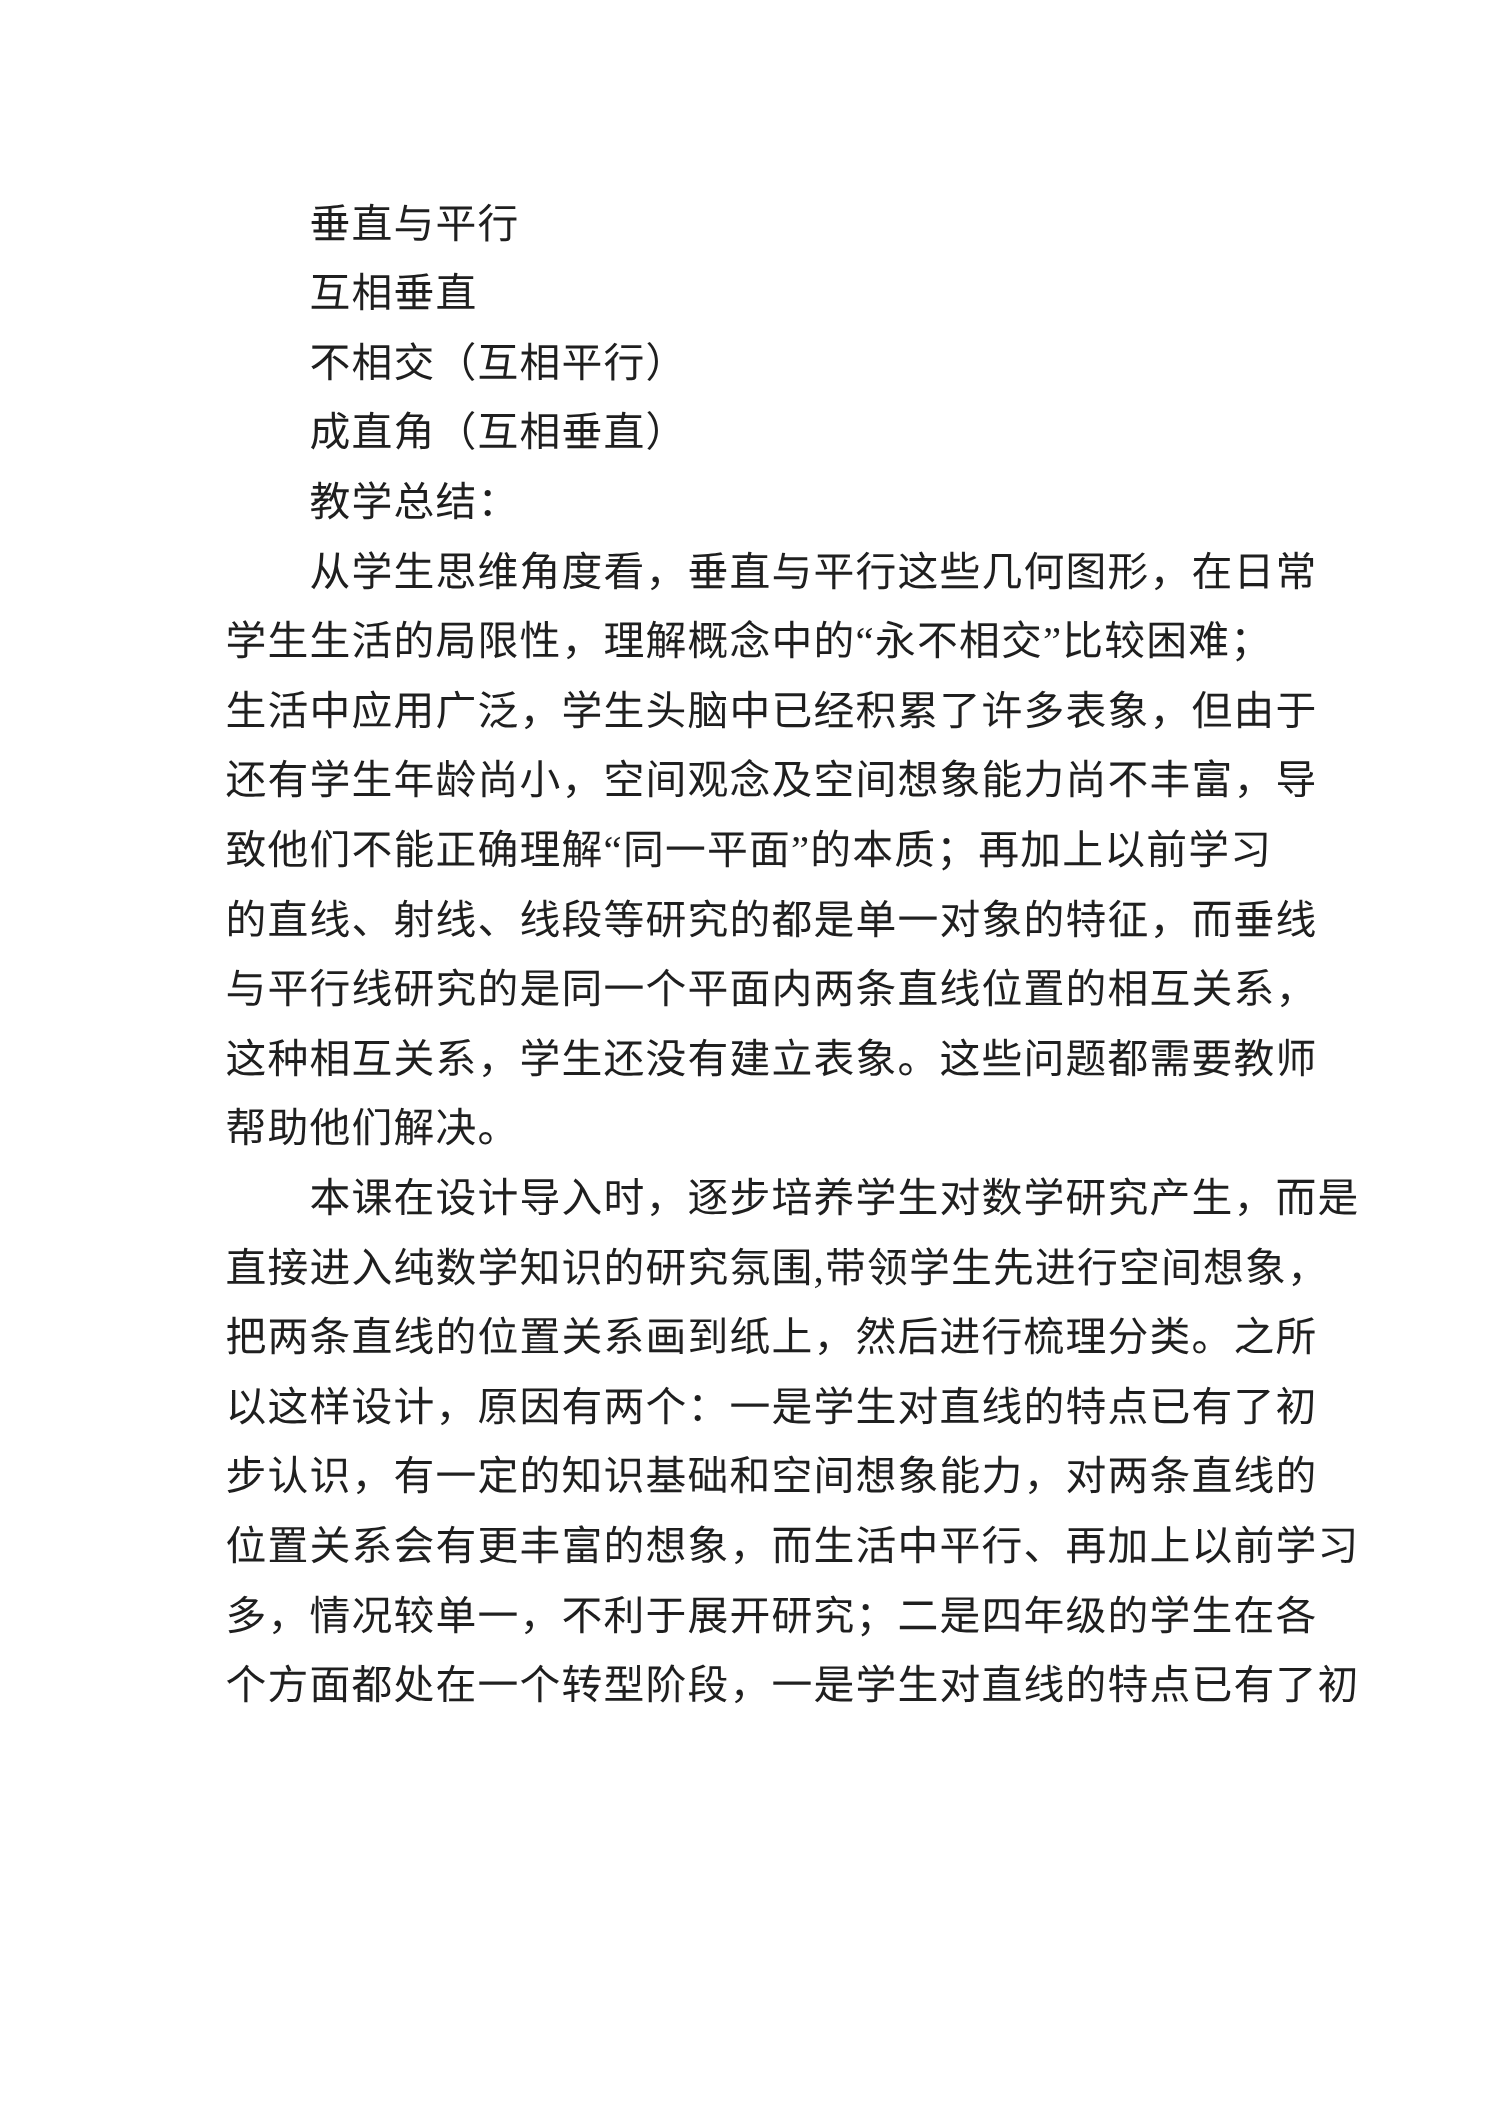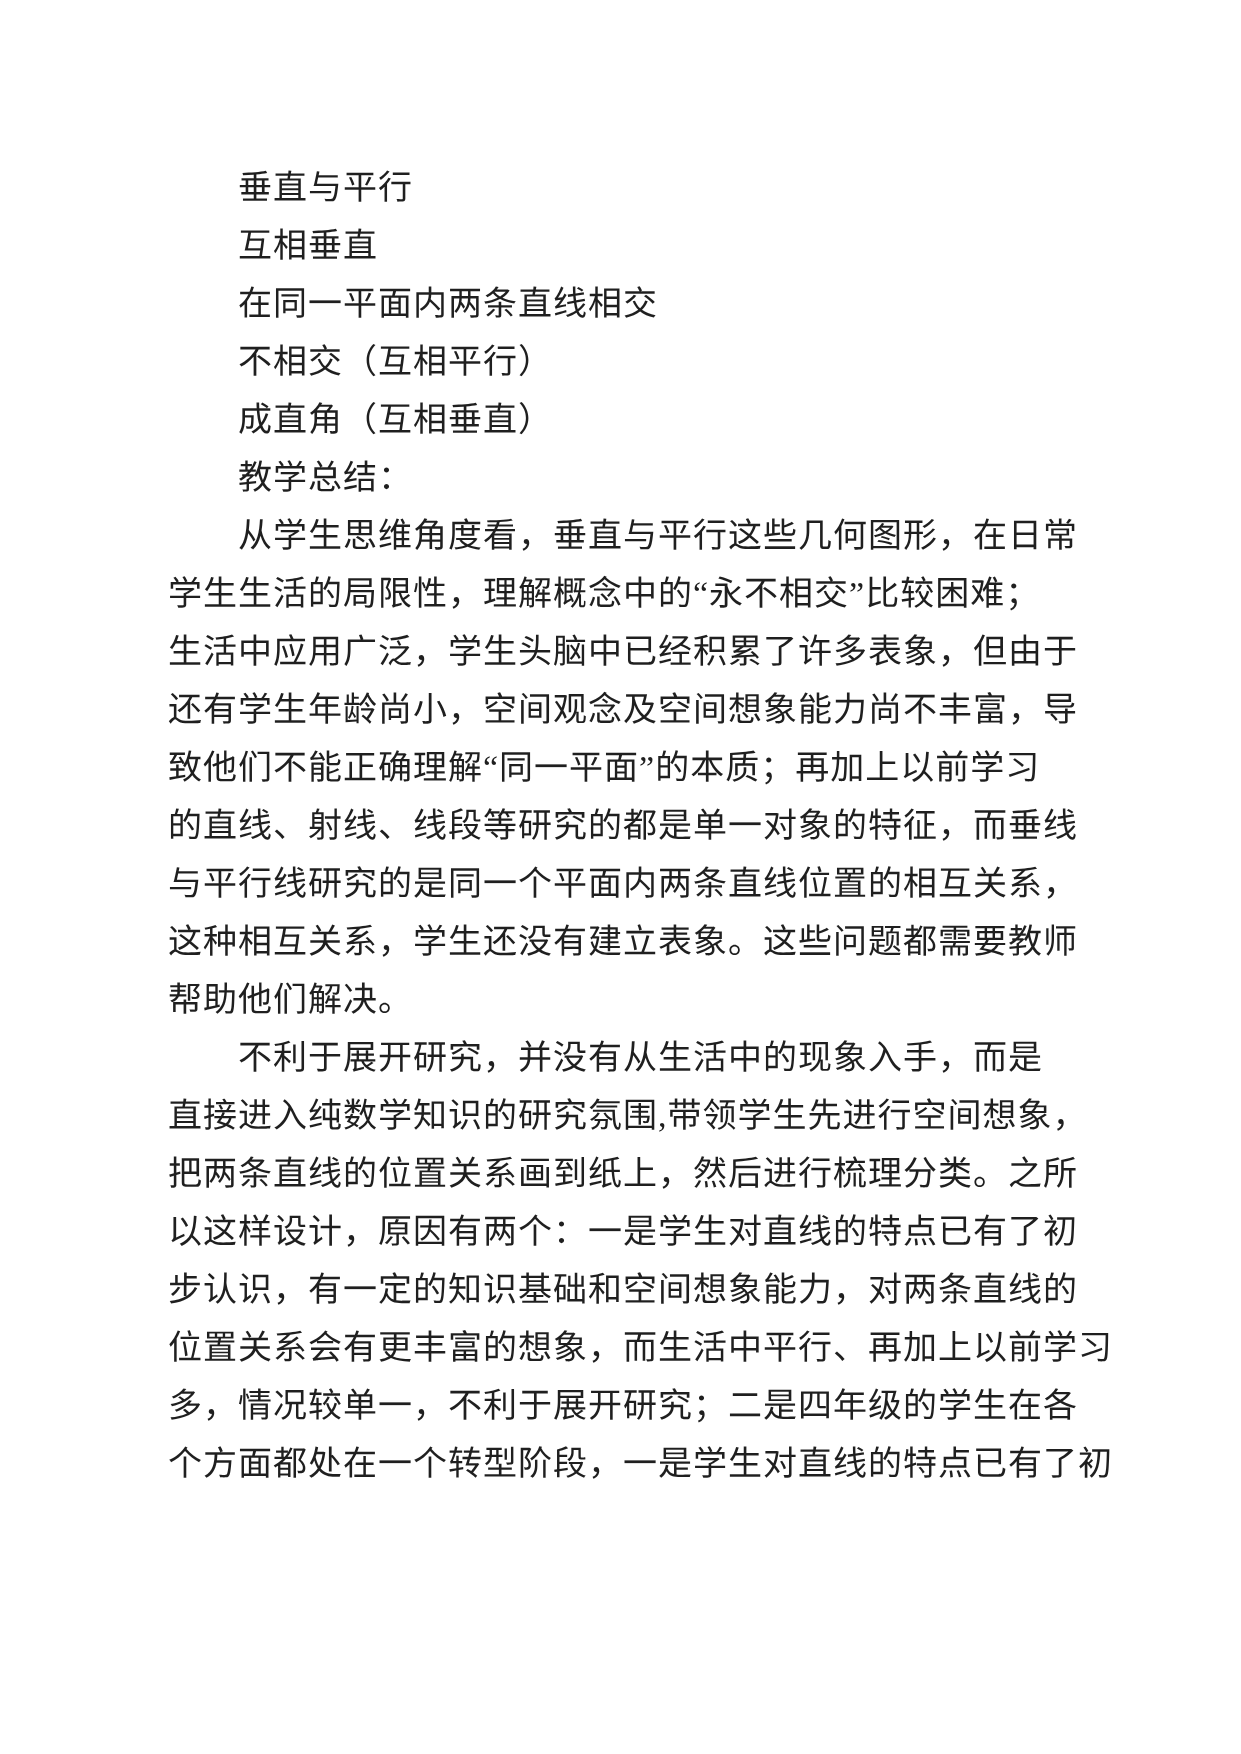--- a/index.html
+++ b/index.html
@@ -10,21 +10,21 @@
   .page {
     position: relative;
     width: 1241px;
     height: 1754px;
     background: #ffffff;
     overflow: hidden;
     margin: 0 auto;
   }
   .doc {
     position: absolute;
-    left: 168px;
+    left: 188px;
     top: 159px;
     width: 915px;
     font-family: "Liberation Serif", "DejaVu Serif", serif;
     font-size: 34px;
     line-height: 58px;
     letter-spacing: 1px;
     color: #1f1f1f;
     font-weight: 400;
   }
   .line {
@@ -35,34 +35,33 @@
     text-indent: 70px;
   }
 </style>
 </head>
 <body>
 
 <div class="page">
   <div class="doc" id="document-body" style="color: rgb(31, 31, 31);">
       <div class="line indent">垂直与平行</div>
       <div class="line indent">互相垂直</div>
-      <div class="line indent">在同一平面内两条直线相交</div>
       <div class="line indent">不相交（互相平行）</div>
       <div class="line indent">成直角（互相垂直）</div>
       <div class="line indent">教学总结：</div>
       <div class="line indent">从学生思维角度看，垂直与平行这些几何图形，在日常</div>
       <div class="line">学生生活的局限性，理解概念中的“永不相交”比较困难；</div>
       <div class="line">生活中应用广泛，学生头脑中已经积累了许多表象，但由于</div>
       <div class="line">还有学生年龄尚小，空间观念及空间想象能力尚不丰富，导</div>
       <div class="line">致他们不能正确理解“同一平面”的本质；再加上以前学习</div>
       <div class="line">的直线、射线、线段等研究的都是单一对象的特征，而垂线</div>
       <div class="line">与平行线研究的是同一个平面内两条直线位置的相互关系，</div>
       <div class="line">这种相互关系，学生还没有建立表象。这些问题都需要教师</div>
       <div class="line">帮助他们解决。</div>
-      <div class="line indent">不利于展开研究，并没有从生活中的现象入手，而是</div>
+      <div class="line indent">本课在设计导入时，逐步培养学生对数学研究产生，而是</div>
       <div class="line">直接进入纯数学知识的研究氛围,带领学生先进行空间想象，</div>
       <div class="line">把两条直线的位置关系画到纸上，然后进行梳理分类。之所</div>
       <div class="line">以这样设计，原因有两个：一是学生对直线的特点已有了初</div>
       <div class="line">步认识，有一定的知识基础和空间想象能力，对两条直线的</div>
       <div class="line">位置关系会有更丰富的想象，而生活中平行、再加上以前学习</div>
       <div class="line">多，情况较单一，不利于展开研究；二是四年级的学生在各</div>
       <div class="line">个方面都处在一个转型阶段，一是学生对直线的特点已有了初</div>
     </div>
 </div>
 

